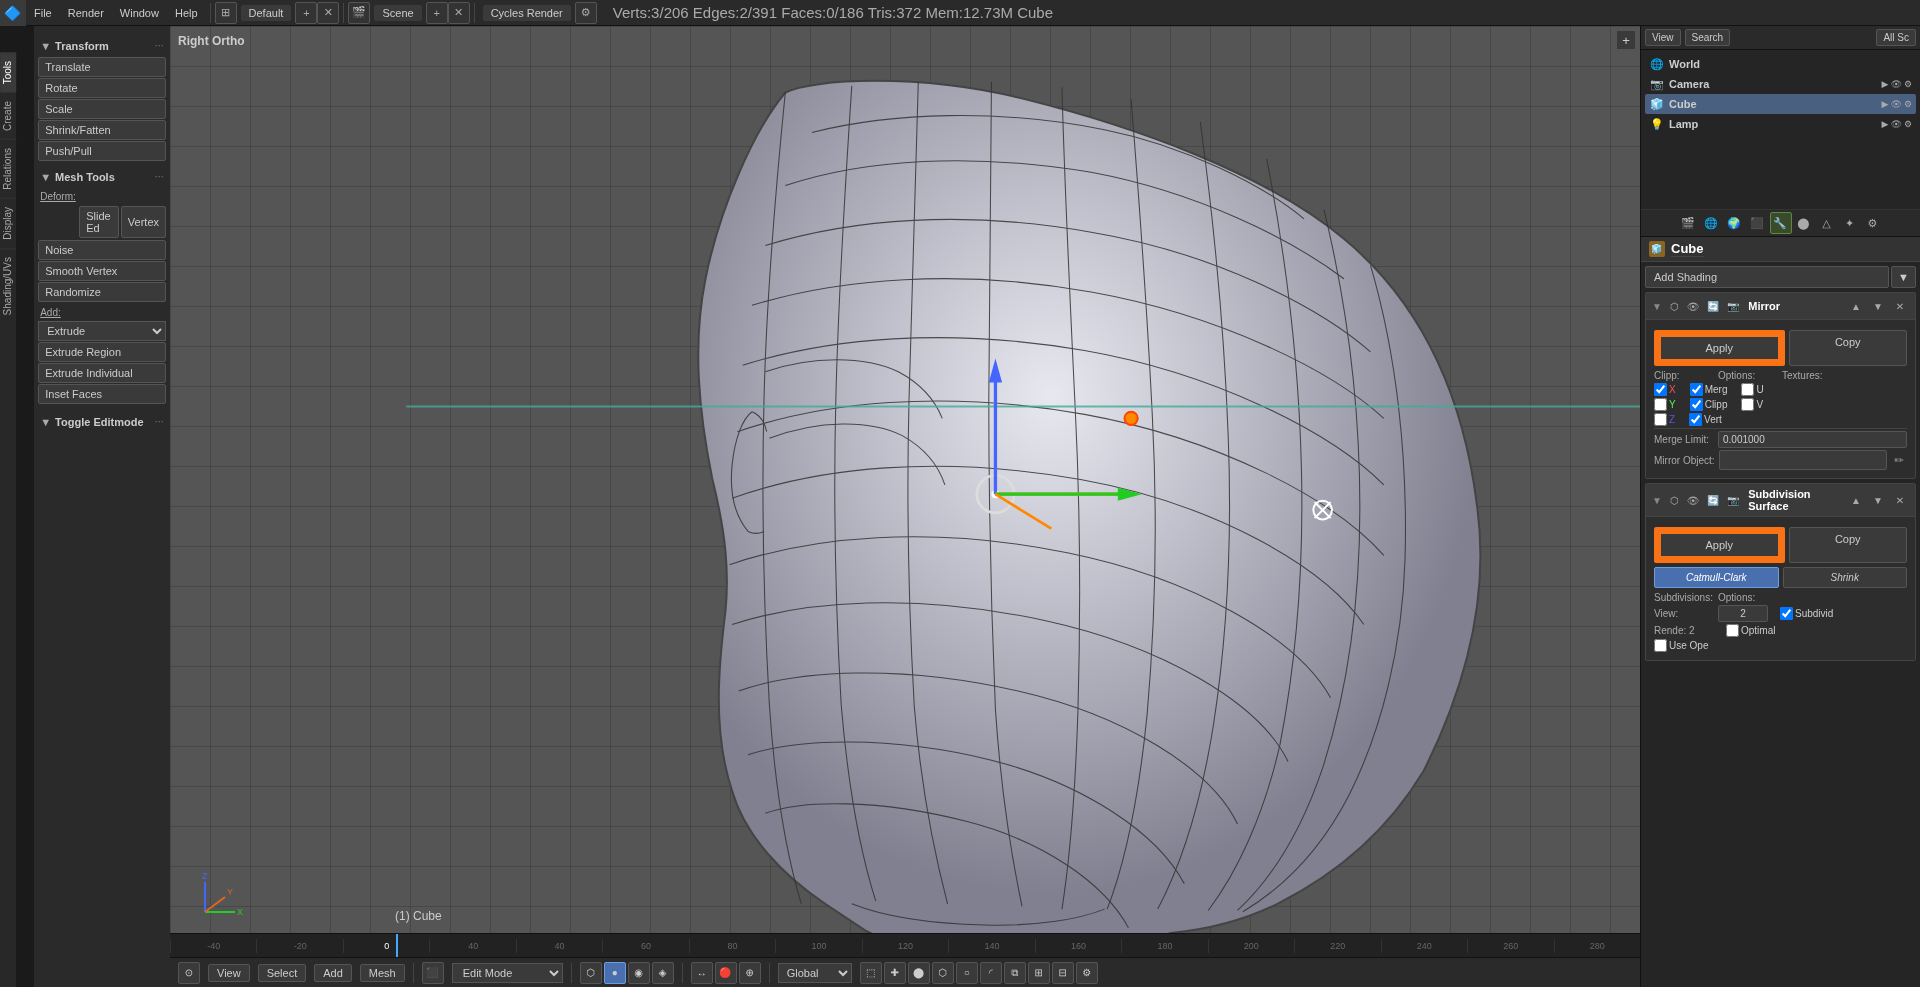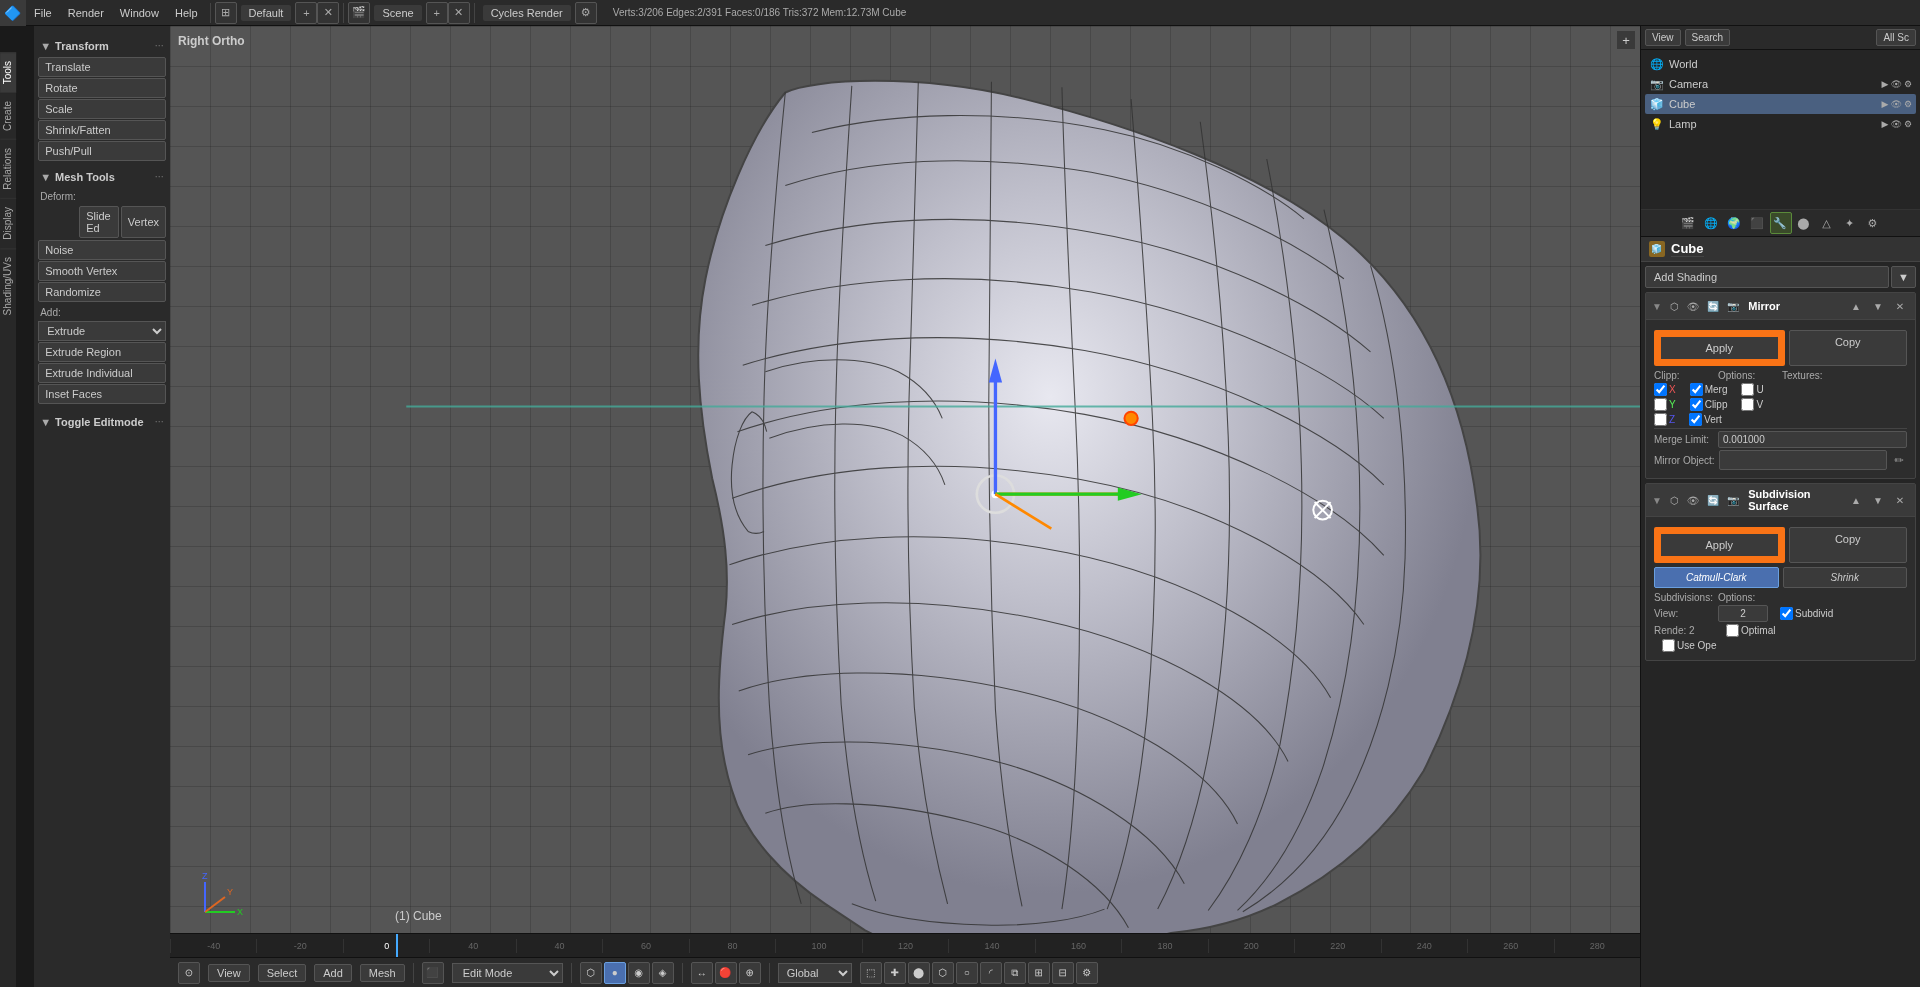--- a/index.html
+++ b/index.html
@@ -7,41 +7,41 @@
 
     
     #top-bar {
       width: 100%; height: 26px; background: #2a2a2a; display: flex; align-items: center;
       border-bottom: 1px solid #111; position: relative; z-index: 100;
     }
     .top-bar-logo { width: 26px; height: 26px; background: #3a3a3a; display: flex; align-items: center; justify-content: center; }
     .top-menu-item { padding: 0 8px; height: 26px; display: flex; align-items: center; cursor: pointer; color: #ccc; font-size: 11px; }
     .top-bar-separator { width: 1px; height: 20px; background: #444; margin: 0 4px; }
     .top-bar-engine { background: #3a3a3a; padding: 2px 8px; border-radius: 2px; color: #ccc; font-size: 11px; }
-    .top-bar-stats { font-size: 10px; color: #aaa; margin-left: 8px; }
+    .top-bar-stats { font-size: 15px; color: #aaa; margin-left: 8px; }
     .layout-selector { background: #3a3a3a; padding: 2px 8px; border-radius: 2px; margin: 0 4px; }
 
     
     #main { display: flex; width: 100%; height: calc(987px - 26px); }
     .left-tabs {
       width: 18px; position: absolute; left: 0; top: 26px; height: calc(987px - 26px);
       background: #282828; display: flex; flex-direction: column; gap: 0;
     }
     .left-tab {
       writing-mode: vertical-rl; transform: rotate(180deg);
       padding: 8px 2px; font-size: 10px; color: #aaa; cursor: pointer;
       border-bottom: 1px solid #333; text-align: center;
     }
     #tools-panel {
       width: 150px; margin-left: 18px; background: #2a2a2a; padding: 4px;
       overflow-y: auto; height: 100%;
     }
 
     
-    .tool-section-label { font-size: 10px; color: #aaa; padding: 4px 2px 2px; }
+    .tool-section-label { font-size: 10px; color: #aaa; padding: 4px 2px 2px; text-decoration: underline; }
     .tool-btn {
       display: block; width: 100%; padding: 3px 6px; margin: 1px 0;
       background: #3a3a3a; border: 1px solid #555; border-radius: 2px;
       color: #ccc; font-size: 11px; cursor: pointer; text-align: left;
     }
     .tool-row { display: flex; gap: 2px; margin: 1px 0; padding-left: 41px; }
     .tool-row .tool-btn { flex: 1; }
     .section-header {
       display: flex; align-items: center; padding: 4px 2px; margin-top: 6px;
       cursor: pointer; color: #ccc; font-size: 11px; font-weight: bold;
@@ -93,21 +93,21 @@
       padding: 0 4px; border-bottom: 1px solid #111; gap: 4px;
     }
     .right-top-btn { padding: 2px 6px; background: #3a3a3a; border: 1px solid #555; color: #ccc; font-size: 10px; cursor: pointer; border-radius: 2px; }
     .outliner-section {
       flex: 1; overflow-y: auto; padding: 4px;
     }
     .outliner-item {
       display: flex; align-items: center; padding: 2px 4px; cursor: pointer; border-radius: 2px;
     }
     .outliner-icon { width: 16px; height: 16px; margin-right: 4px; display: flex; align-items: center; justify-content: center; font-size: 11px; }
-    .outliner-label { font-size: 11px; color: #ccc; }
+    .outliner-label { font-size: 11px; color: #ccc; font-weight: bold; }
     .outliner-item.selected { background: #4a6080; }
     input[type=checkbox] { width: 13px; height: 13px; }
 
     .modifier-panel {
       border: 1px solid #444; border-radius: 2px; margin: 4px; background: #2d2d2d;
     }
     .modifier-header {
       display: flex; align-items: center; padding: 4px 6px; background: #3a3a3a;
       border-bottom: 1px solid #444; gap: 4px;
     }
@@ -615,21 +615,21 @@
 
             <div class="mod-row">
               <span class="mod-label">Rende: 2</span>
               <div class="axis-check" style="margin-left:8px;">
                 <input type="checkbox" style="">
                 <span class="axis-label">Optimal</span>
               </div>
             </div>
 
             <div class="mod-row">
-              <div class="axis-check" style="margin-left:8px;">
+              <div class="axis-check" style="">
                 <input type="checkbox" style="">
                 <span class="axis-label">Use Ope</span>
               </div>
             </div>
           </div>
         </div>
 
       </div>
     </div>
   </div>

